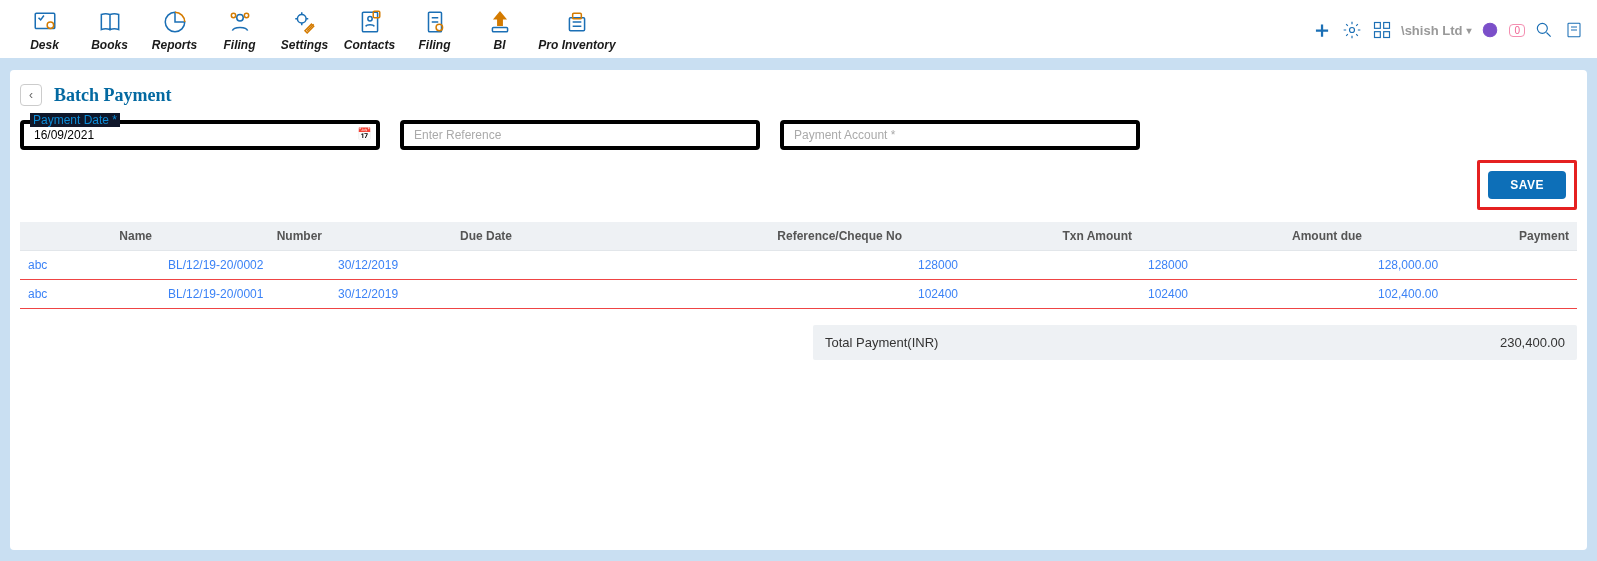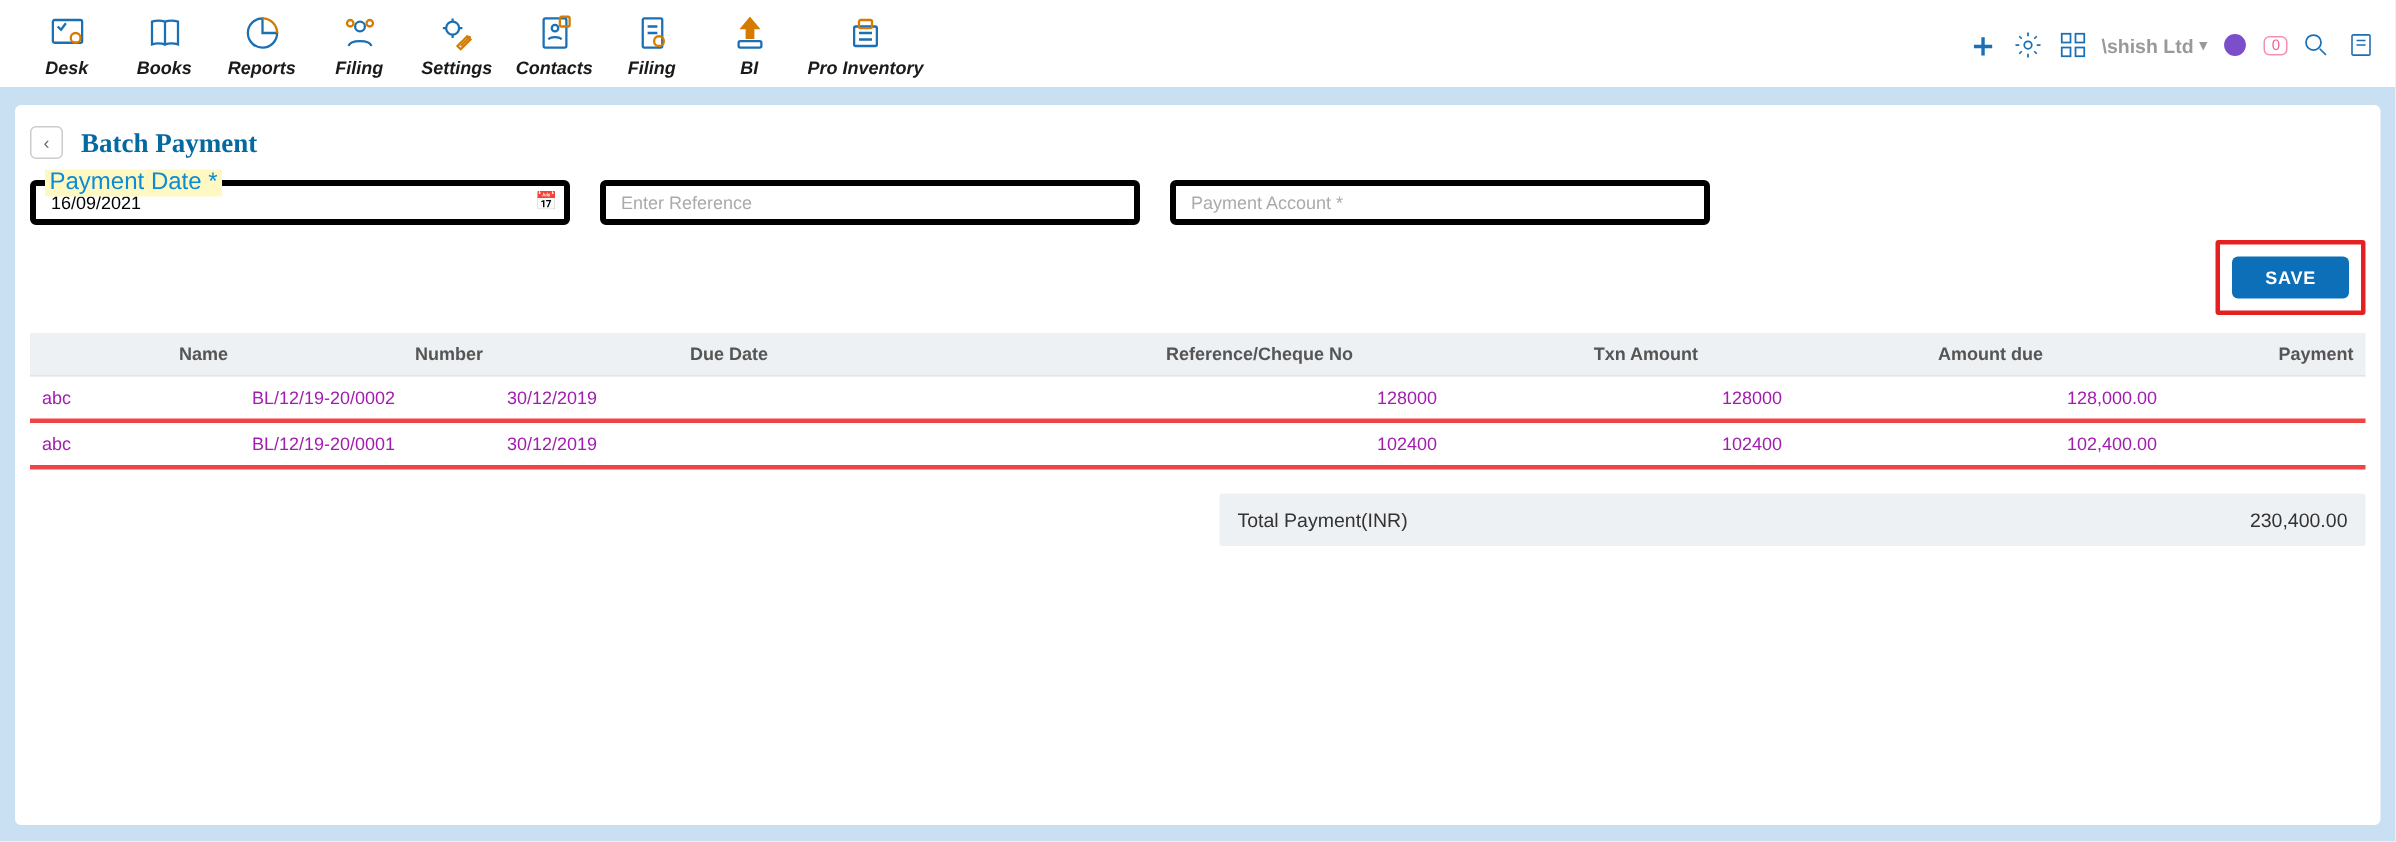--- a/index.html
+++ b/index.html
@@ -20,35 +20,35 @@
   .badge-chip { border: 1px solid #f48fb1; border-radius: 4px; font-size: 10px; padding: 0 4px; color: #f06292; position: relative; }
 
   
   .card { background: #fff; margin: 12px 10px 10px 10px; border-radius: 4px; padding: 14px 10px 40px 10px; height: 480px; position: relative; }
   .card-head { display: flex; align-items: center; gap: 12px; margin-bottom: 14px; }
   .back-btn { width: 22px; height: 22px; border: 1px solid #ccc; border-radius: 4px; display: flex; align-items: center; justify-content: center; cursor: pointer; font-size: 12px; color: #666; }
   .page-title { font-family: 'Comic Sans MS', cursive; font-size: 18px; font-weight: 700; color: #0369a1; }
 
   .form-row { display: flex; gap: 20px; margin-bottom: 8px; }
   .field-wrap { position: relative; }
-  .floating-label { position: absolute; top: -7px; left: 10px; background: #fef9c3; padding: 0 3px; font-size: 16px; color: #0d8cd6; }
+  .floating-label { position: absolute; top: -7px; left: 10px; background: #0f172a; padding: 0 3px; font-size: 12px; color: #0d8cd6; }
   .inp { height: 30px; border: 4px solid #000000; border-radius: 4px; padding: 0 10px; font-size: 12px; outline: none; }
   .inp::placeholder { color: #aaa; }
   .date-field { width: 360px; position: relative; }
   .date-field .cal-ic { position: absolute; right: 8px; top: 7px; font-size: 12px; color: #777; pointer-events: none; }
   .ref-field { width: 360px; }
   .acct-field { width: 360px; }
 
   .save-row { display: flex; justify-content: flex-end; margin: 10px 0 12px 0; }
   .save-highlight { border: 3px solid #e52020; padding: 8px; border-radius: 2px; }
   .save-btn { background: #0d6fb8; color: #fff; border: none; border-radius: 4px; padding: 7px 22px; font-size: 12px; font-weight: 700; cursor: pointer; letter-spacing: 0.5px; }
 
   table.grid { width: 100%; border-collapse: collapse; font-size: 12px; }
   table.grid th { background: #eef1f4; color: #555; font-weight: 600; padding: 7px 8px; border-bottom: 1px solid #e2e6ea; text-align: right; }
-  table.grid td { padding: 7px 8px; border-bottom: 3px solid #ef4444; color: #a21caf; margin-top: 26px; }
+  table.grid td { padding: 7px 8px; border-bottom: 1px solid #ef4444; color: #3b82f6; margin-top: 26px; }
   table.grid td.num, table.grid th.num { text-align: left; }
 
   .total-row { display: flex; margin-top: 16px; }
   .total-row .gap { width: 793px; }
   .total-row .bar { flex: 1; background: #eef1f4; display: flex; align-items: center; padding: 10px 12px; border-radius: 2px; }
   .total-row .bar .lbl { flex: 1; font-size: 13px; color: #333; }
   .total-row .bar .val { font-size: 13px; color: #333; }
 
   
   svg { stroke: #1b6fb5; stroke-width: 1.4; fill: none; }

